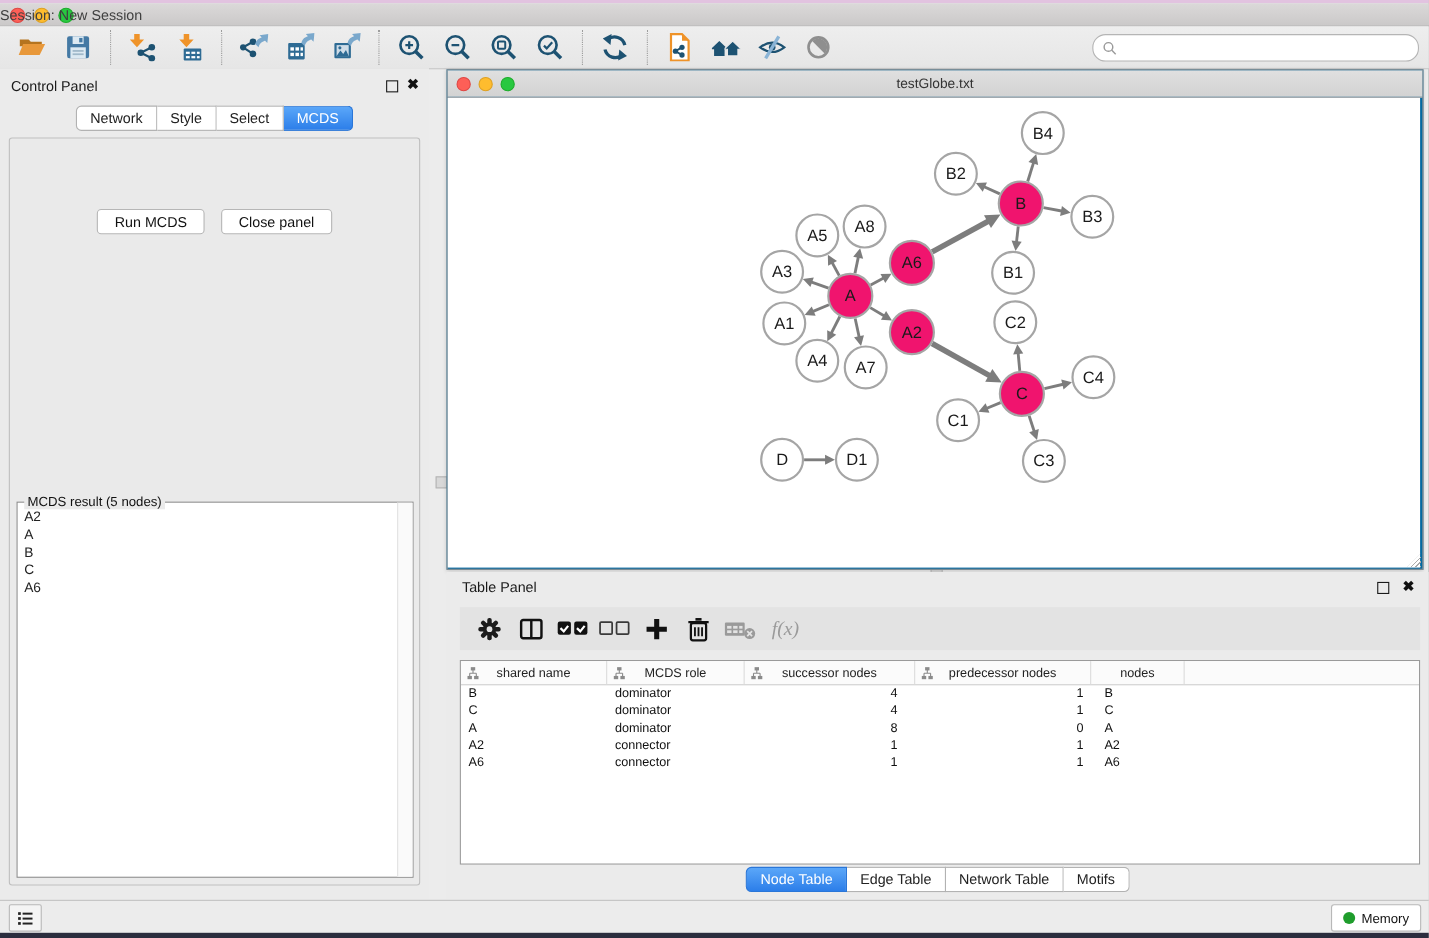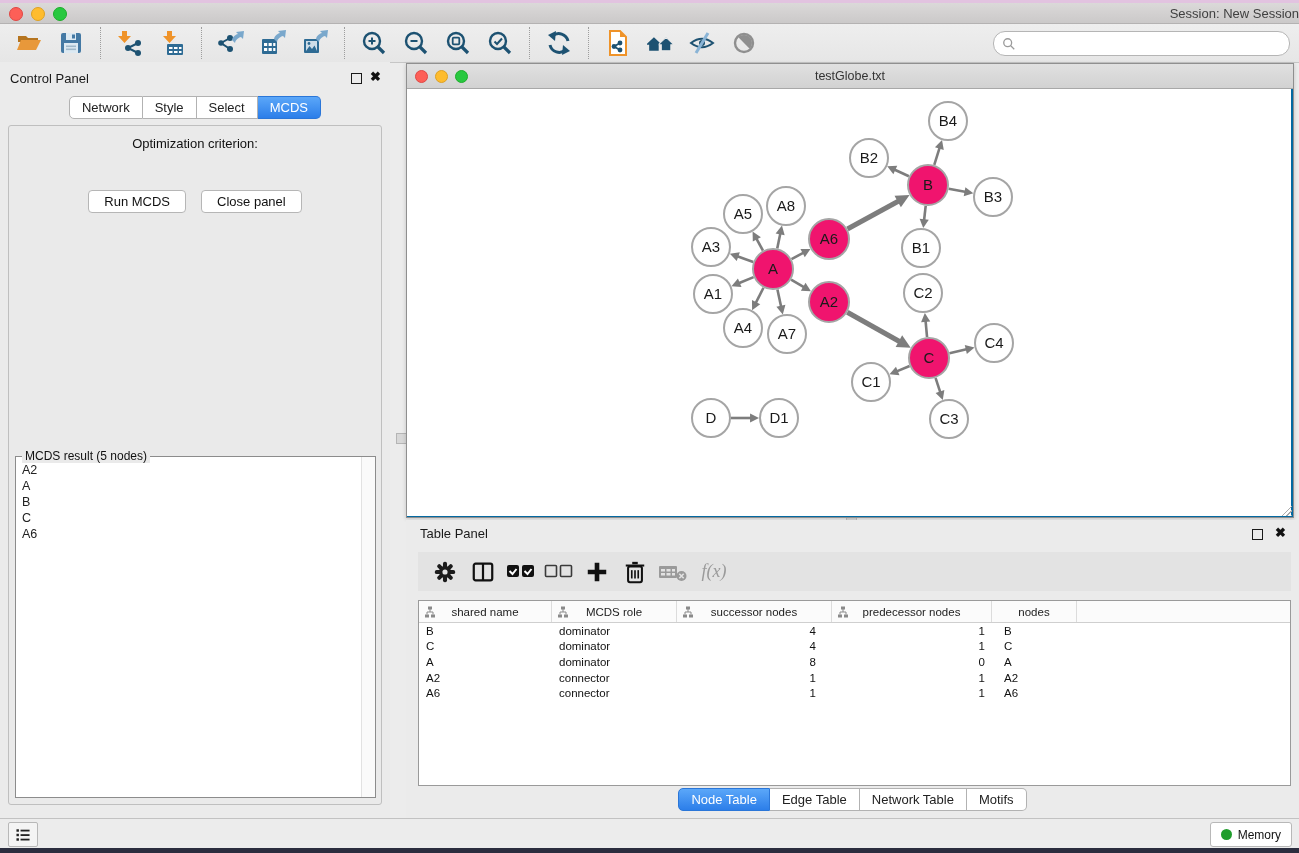--- a/index.html
+++ b/index.html
@@ -8,21 +8,21 @@
 
   
   #wall-top{position:absolute;left:0;top:0;width:1299px;height:3px;background:#e2c3e0;}
   #titlebar{position:absolute;left:0;top:3px;width:1299px;height:20px;
             background:linear-gradient(#dbd9d9,#cbc9c9);border-bottom:1px solid #b4b2b2;}
   .lights{position:absolute;left:9px;top:4px;display:flex;gap:8px;}
   .light{width:12px;height:12px;border-radius:50%;}
   .light.red{background:#fd5f57;border:1px solid #df4744;}
   .light.yellow{background:#febc2e;border:1px solid #dea123;}
   .light.green{background:#28c840;border:1px solid #1dad2b;}
-  #win-title{position:absolute;left:0;right:0;top:3px;text-align:right;font-size:13px;color:#404040;}
+  #win-title{position:absolute;left:0;right:0;top:3px;text-align:left;font-size:13px;color:#404040;}
 
   
   #toolbar{position:absolute;left:0;top:24px;width:1299px;height:38px;
            background:linear-gradient(#eeeeee,#e6e6e6);border-bottom:1px solid #c6c6c6;}
   #toolbar-groups{display:flex;align-items:center;height:38px;padding-left:8px;}
   .tb-icon{width:34px;height:34px;display:flex;align-items:center;justify-content:center;margin:0 4px;cursor:default;}
   .tb-icon svg{width:26px;height:26px;}
   .tb-sep{width:0;height:32px;border-left:1px dotted #9d9d9d;margin:0 8px;}
   #search-wrap{position:absolute;right:9px;top:7px;width:295px;height:23px;background:#fff;
                border:1px solid #b5b5b5;border-radius:12px;display:flex;align-items:center;}
@@ -278,21 +278,20 @@
     <div id="cp-header">Control Panel</div>
     <div class="float-icon" id="cp-float"></div>
     <div class="close-icon" id="cp-close">✖</div>
     <div id="cp-tabs">
         <div class="seg-tab first">Network</div>
         <div class="seg-tab">Style</div>
         <div class="seg-tab">Select</div>
         <div class="seg-tab last active">MCDS</div>
       </div>
     <div id="cp-box">
-      <div id="opt-label">Optimization criterion:</div>
       <div id="cp-buttons">
         <div class="btn">Run MCDS</div>
         <div class="btn">Close panel</div>
       </div>
       <div id="result-box">
         <div id="result-legend">MCDS result (5 nodes)</div>
         <div id="result-list">
             <div>A2</div>
             <div>A</div>
             <div>B</div>

